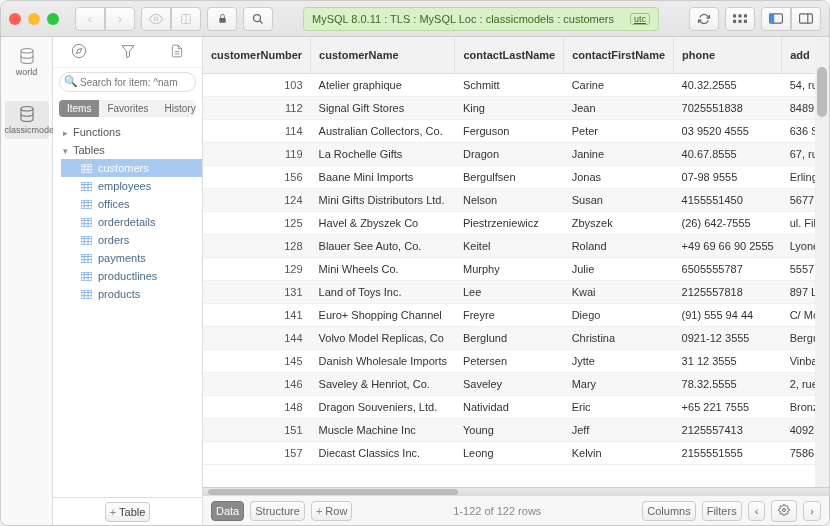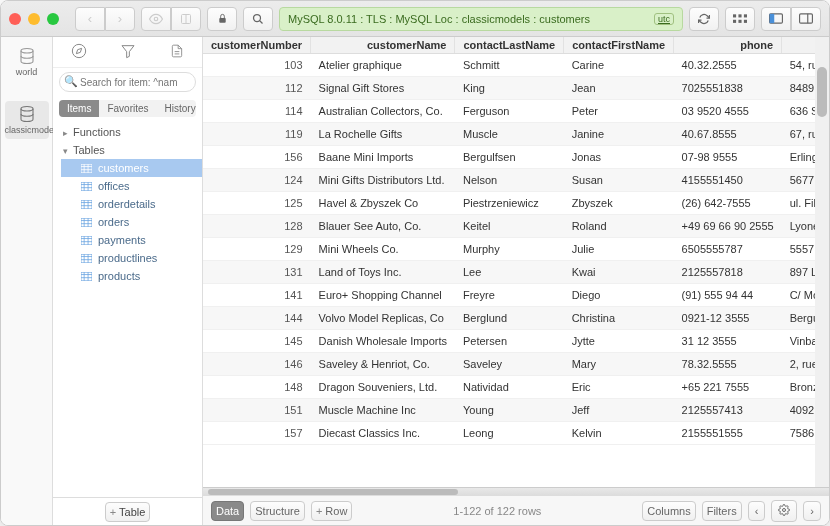--- a/index.html
+++ b/index.html
@@ -8,21 +8,21 @@
 .titlebar { height: 36px; background: linear-gradient(#ececec,#e4e4e4); border-bottom: 1px solid #ccc; display: flex; align-items: center; padding: 0 8px; gap: 6px; }
 .traffic { display: flex; gap: 7px; margin-right: 10px; }
 .dot { width: 12px; height: 12px; border-radius: 50%; }
 .dot.red { background:#ff5f57;} .dot.yellow{background:#febc2e;} .dot.green{background:#28c840;}
 .tb-group { display: flex; gap: 0; }
 .tb-btn { width: 30px; height: 24px; border: 1px solid #ccc; background: linear-gradient(#fdfdfd,#f1f1f1); display: flex; align-items:center; justify-content:center; color:#666; font-size:13px; }
 .tb-btn:first-child { border-radius: 4px 0 0 4px; }
 .tb-btn:last-child { border-radius: 0 4px 4px 0; }
 .tb-btn.solo { border-radius: 4px; }
 .tb-btn.disabled { color: #ccc; }
-.breadcrumb { flex: 1; margin: 0 0; height: 24px; background: #d9f0c8; border: 1px solid #b8d9a0; border-radius: 4px; display:flex; align-items:center; padding:0 8px; font-family: Menlo, monospace; font-size: 11px; color:#3a6b1f; white-space:nowrap; overflow:hidden; }
+.breadcrumb { flex: 1; margin: 0 24px; height: 24px; background: #d9f0c8; border: 1px solid #b8d9a0; border-radius: 4px; display:flex; align-items:center; padding:0 8px; font-family: Menlo, monospace; font-size: 11px; color:#3a6b1f; white-space:nowrap; overflow:hidden; }
 .bc-badge { margin-left:auto; border:1px solid #a0c080; border-radius:3px; padding:0 3px; font-size:9px;text-decoration:underline; }
 .body { flex:1; display:flex; overflow:hidden; }
 .rail { width: 52px; background:#f9f9f9; border-right:1px solid #ddd; display:flex; flex-direction:column; align-items:center; padding-top:6px; gap:20px; }
 .rail-item { width:44px; padding:4px 0; text-align:center; color:#666; font-size:9px; border-radius:4px; cursor:pointer; }
 .rail-item svg { display:block; margin:0 auto 2px; }
 .rail-item.selected { background:#e8e8e8; }
 .sidebar { width: 150px; background:#fff; border-right:1px solid #ddd; display:flex; flex-direction:column; font-size:11px; color:#444; overflow:hidden; }
 .side-toolbar { display:flex; gap:14px; padding:6px 8px; border-bottom:1px solid #eee; justify-content:space-around; }
 .side-toolbar svg { color:#888; }
 .search-row { padding:4px 6px; }
@@ -36,21 +36,21 @@
 .tree-header { padding:3px 10px; color:#555; cursor:pointer; }
 .tree-header::before { content:"▸"; display:inline-block; width:10px; color:#888; font-size:9px; }
 .tree-header.open::before { content:"▾"; }
 .tree-items { padding-left: 8px; }
 .tree-item { display:flex; align-items:center; gap:6px; padding:3px 6px 3px 20px; cursor:pointer; color:#4a6a8a; }
 .tree-item.selected { background:#a8c9f0; color:#fff; }
 .table-icon { width:11px; height:9px; display:inline-block; }
 .main { flex:1; display:flex; flex-direction:column; overflow:hidden; }
 .grid { flex:1; overflow:auto; font-size:11px; position:relative; }
 table { border-collapse:collapse; width:100%; }
-th { background:#f2f2f2; border-bottom:1px solid #ddd; border-right:1px solid #e2e2e2; padding:2px 8px; text-align:right; font-weight:600; font-size:11px; color:#333; position:sticky; top:0; }
+th { background:#f2f2f2; border-bottom:1px solid #ddd; border-right:1px solid #e2e2e2; padding:12px 8px; text-align:left; font-weight:600; font-size:11px; color:#333; position:sticky; top:0; }
 td { padding:5px 8px; border-bottom:1px solid #f0f0f0; white-space:nowrap; }
 td:first-child { text-align:right; color:#555; width:60px; }
 tbody tr:nth-child(even) { background:#f7f7f7; }
 .footer { height:30px; border-top:1px solid #ddd; background:#f7f7f7; display:flex; align-items:center; padding:0 8px; gap:6px; font-size:11px; color:#666; }
 .fbtn { padding:3px 4px; border:1px solid #ccc; border-radius:4px; background:linear-gradient(#fdfdfd,#f0f0f0); cursor:pointer; font-size:11px; }
 .fbtn.dark { background:#8a8a8a; color:#fff; border-color:#777; }
 .fbtn.plus::before { content:"+"; margin-right:3px; color:#888; }
 .fsp { flex:1; text-align:center; color:#888; }
 .hscroll { height:8px; background:linear-gradient(#e8e8e8,#ddd); border-top:1px solid #ccc; position:relative; }
 .hscroll-thumb { position:absolute; left:5px; top:1px; width:250px; height:6px; background:#bbb; border-radius:3px; }
@@ -196,20 +196,30 @@
               <span>customers</span>
             </div>
             <div class="tree-item">
               <svg class="table-icon" viewBox="0 0 14 11">
                 <rect x="0" y="0" width="14" height="11" fill="none" stroke="#6aa3e0" stroke-width="1"></rect>
                 <line x1="0" y1="3" x2="14" y2="3" stroke="#6aa3e0"></line>
                 <line x1="0" y1="7" x2="14" y2="7" stroke="#6aa3e0"></line>
                 <line x1="4" y1="0" x2="4" y2="11" stroke="#6aa3e0"></line>
                 <line x1="9" y1="0" x2="9" y2="11" stroke="#6aa3e0"></line>
               </svg>
+              <span>employees</span>
+            </div>
+            <div class="tree-item">
+              <svg class="table-icon" viewBox="0 0 14 11">
+                <rect x="0" y="0" width="14" height="11" fill="none" stroke="#6aa3e0" stroke-width="1"></rect>
+                <line x1="0" y1="3" x2="14" y2="3" stroke="#6aa3e0"></line>
+                <line x1="0" y1="7" x2="14" y2="7" stroke="#6aa3e0"></line>
+                <line x1="4" y1="0" x2="4" y2="11" stroke="#6aa3e0"></line>
+                <line x1="9" y1="0" x2="9" y2="11" stroke="#6aa3e0"></line>
+              </svg>
               <span>offices</span>
             </div>
             <div class="tree-item">
               <svg class="table-icon" viewBox="0 0 14 11">
                 <rect x="0" y="0" width="14" height="11" fill="none" stroke="#6aa3e0" stroke-width="1"></rect>
                 <line x1="0" y1="3" x2="14" y2="3" stroke="#6aa3e0"></line>
                 <line x1="0" y1="7" x2="14" y2="7" stroke="#6aa3e0"></line>
                 <line x1="4" y1="0" x2="4" y2="11" stroke="#6aa3e0"></line>
                 <line x1="9" y1="0" x2="9" y2="11" stroke="#6aa3e0"></line>
               </svg>
@@ -296,21 +306,21 @@
                 <td>114</td>
                 <td>Australian Collectors, Co.</td>
                 <td>Ferguson</td>
                 <td>Peter</td>
                 <td>03 9520 4555</td>
                 <td>636 St Kild</td>
               </tr>
               <tr>
                 <td>119</td>
                 <td>La Rochelle Gifts</td>
-                <td>Muscle</td>
+                <td>Dragon</td>
                 <td>Janine</td>
                 <td>40.67.8555</td>
                 <td>67, rue des</td>
               </tr>
               <tr>
                 <td>156</td>
                 <td>Baane Mini Imports</td>
                 <td>Bergulfsen</td>
                 <td>Jonas</td>
                 <td>07-98 9555</td>

